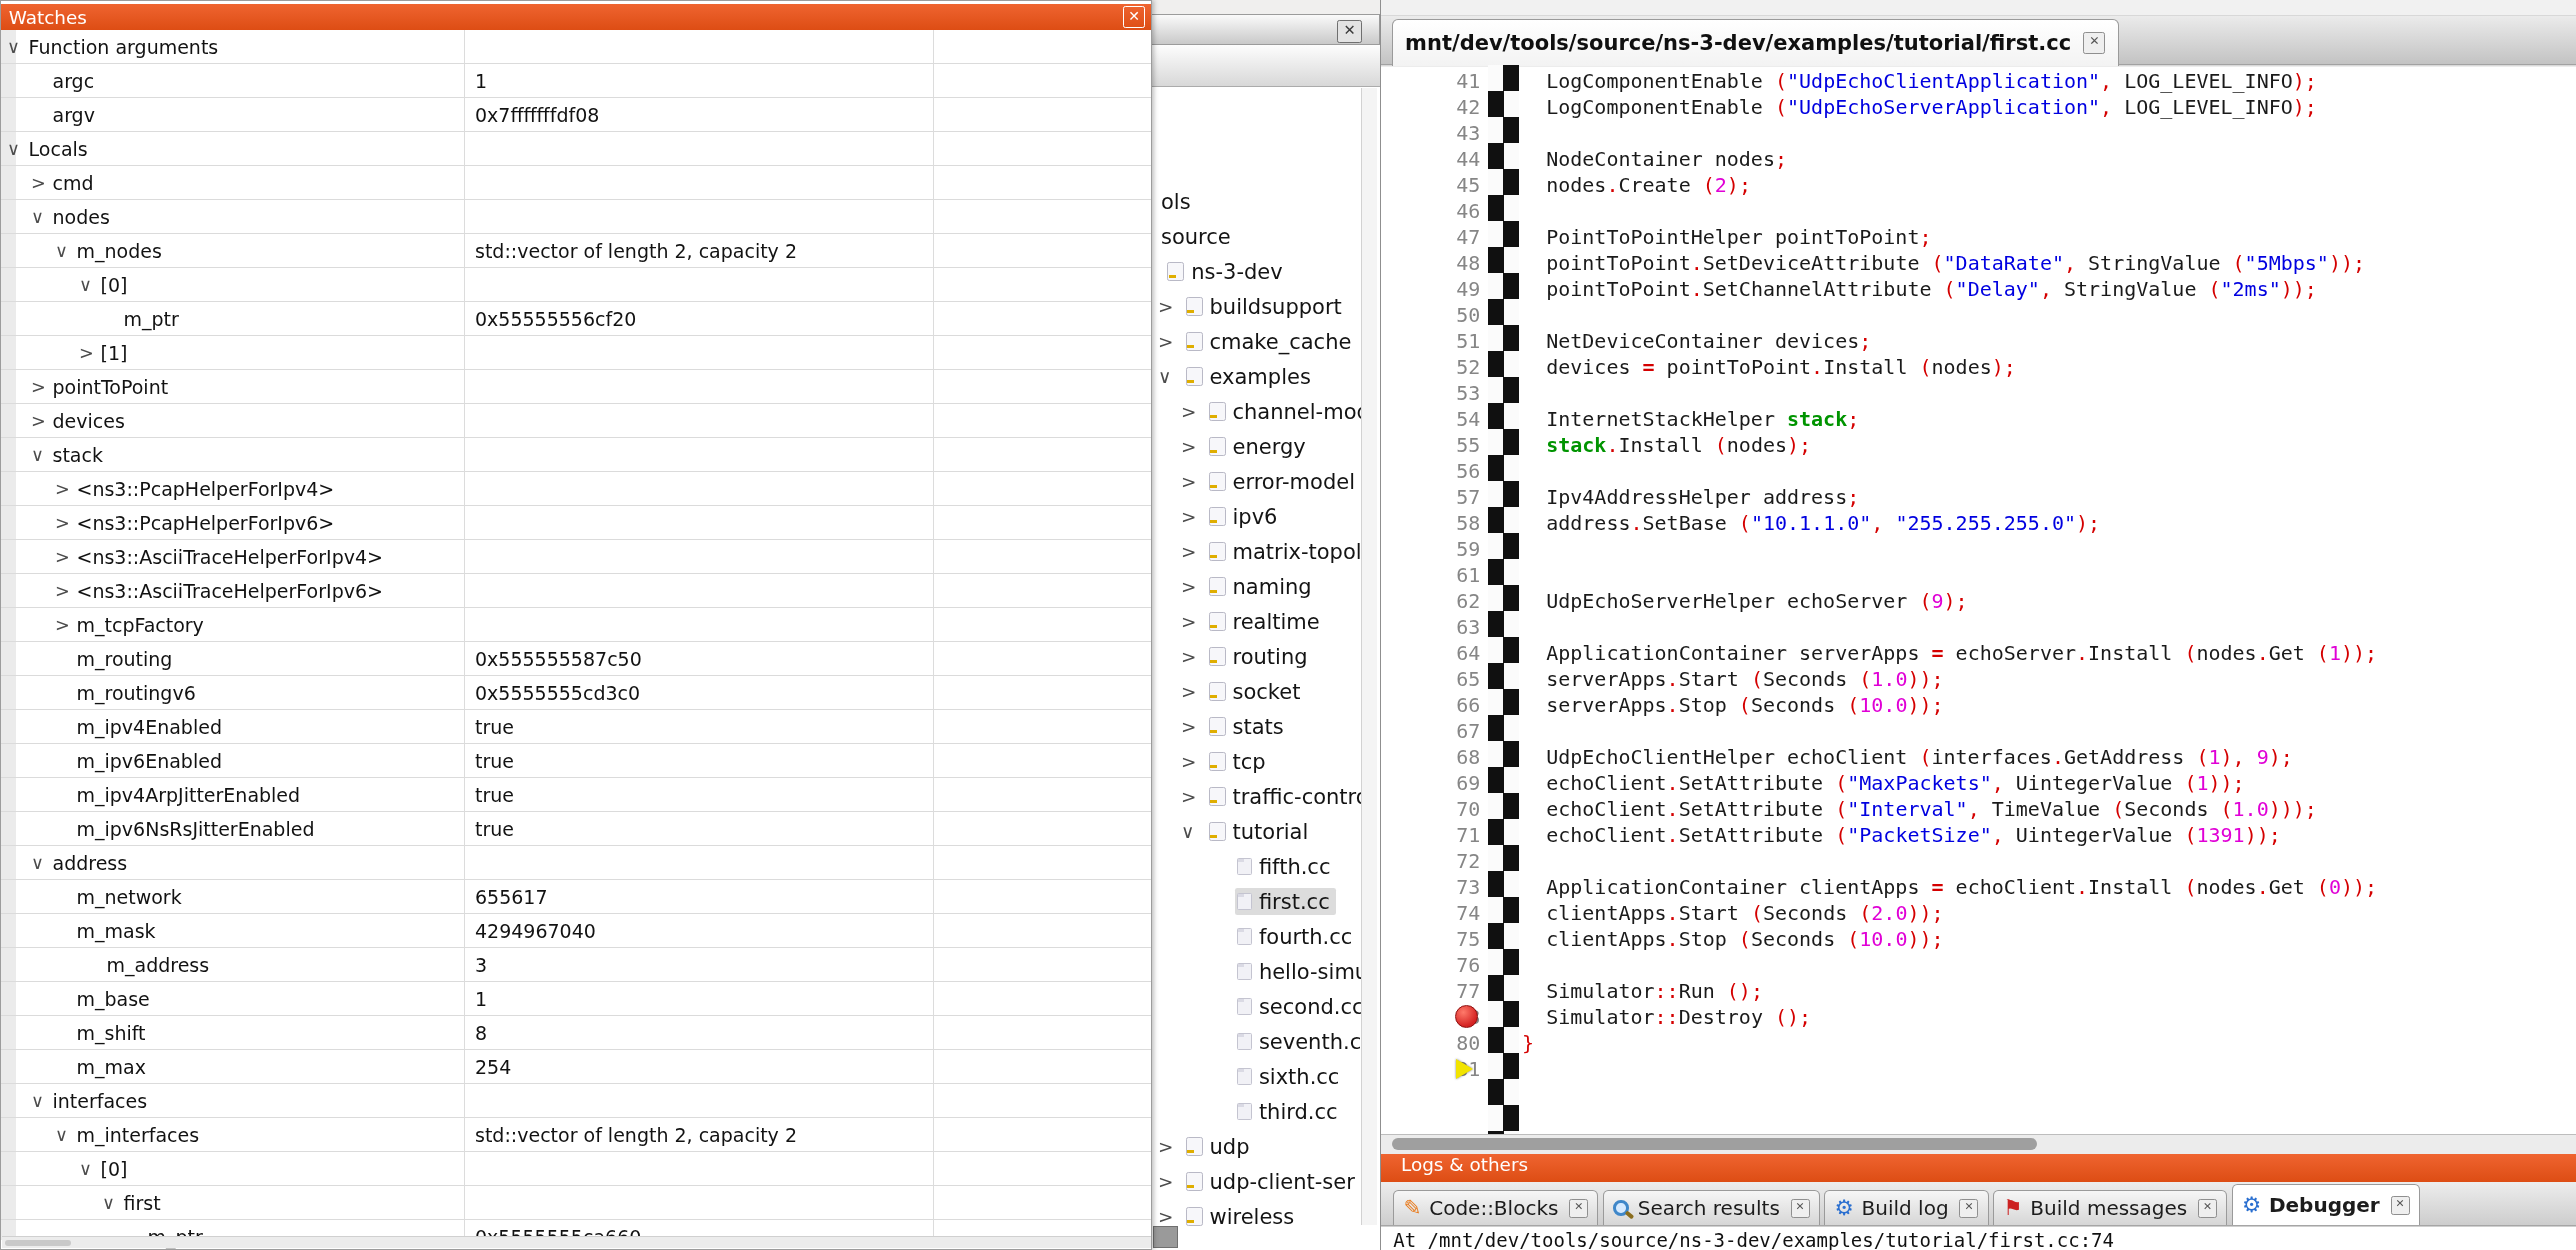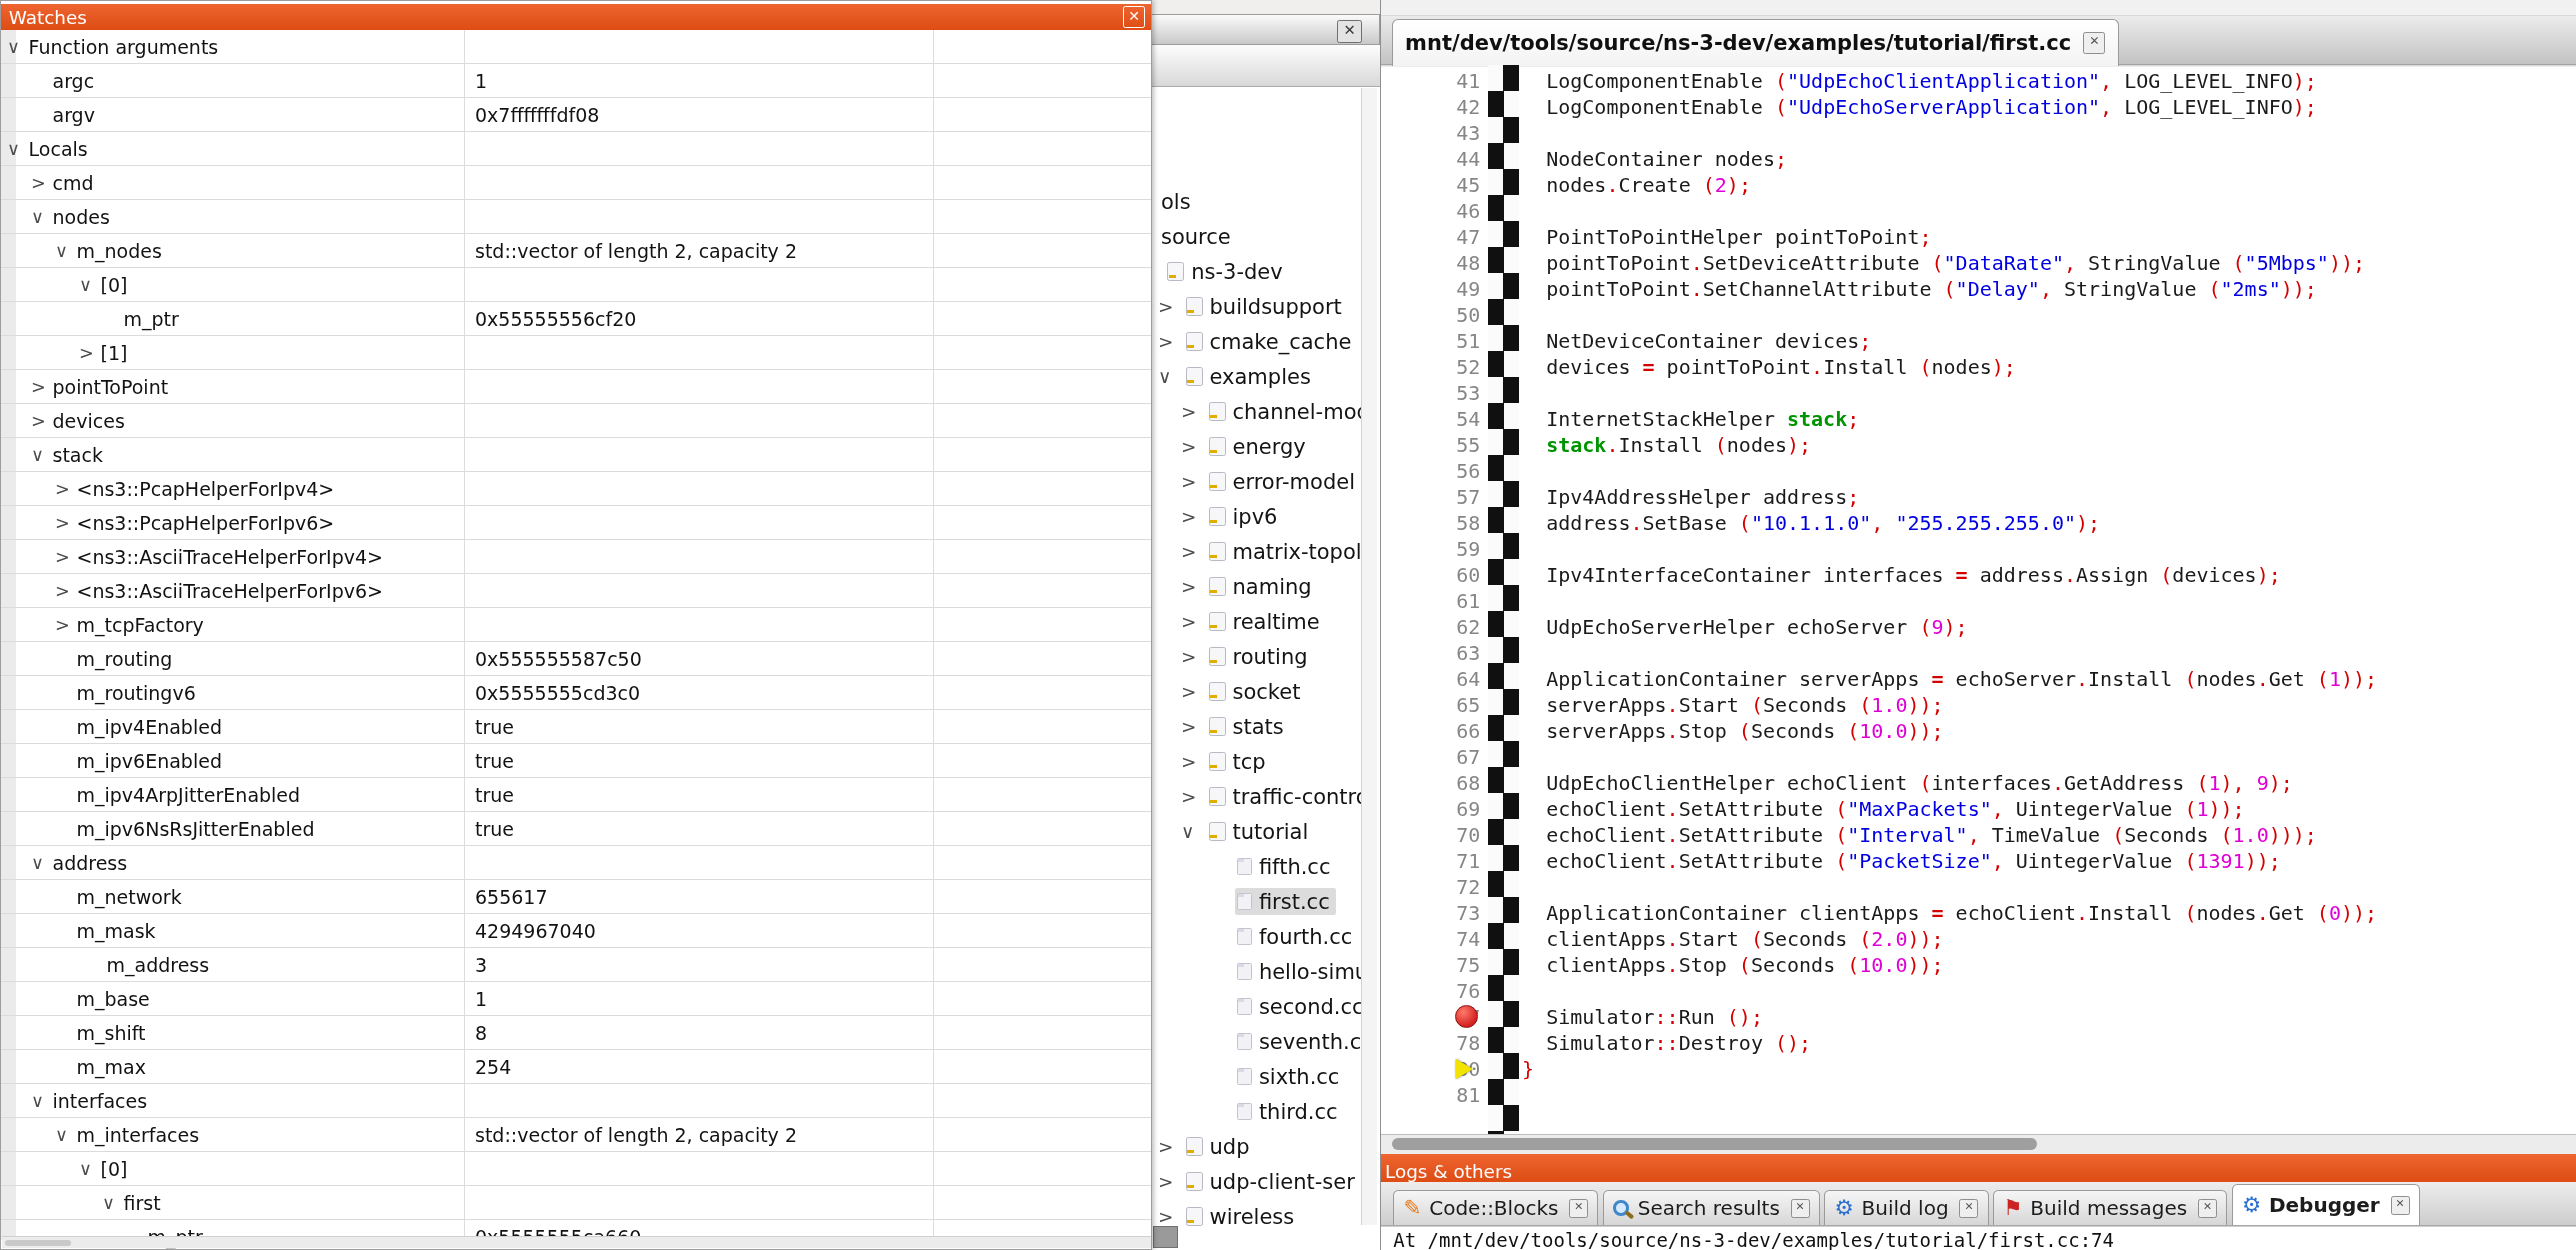--- a/index.html
+++ b/index.html
@@ -55,21 +55,21 @@
   #bp-marker{position:absolute;left:74px;width:23px;height:23px;border-radius:50%;
     background:radial-gradient(circle at 35% 30%,#ff7a6a,#d42222 70%);border:1.5px solid #8d0f0f;box-sizing:border-box;}
   #cl-marker{position:absolute;left:75px;width:0;height:0;border-top:10px solid transparent;
     border-bottom:10px solid transparent;border-left:17px solid #f2e400;filter:drop-shadow(0 0 0.8px #00000088);}
   #ed-hscroll{position:absolute;left:0;top:1134px;width:100%;height:20px;background:#ececec;border-top:0.8px solid #bdbdbd;}
   #ed-hthumb{position:absolute;left:10.8px;top:3.1px;width:645px;height:12.3px;background:#9f9f9f;border-radius:6.1px;}
 
   
   #logs{position:absolute;left:1380px;top:1154px;width:1196px;height:97px;background:#fff;border-left:1.5px solid #8f8f8f;box-sizing:border-box;}
   #logs-title{height:28px;background:linear-gradient(#ef6430,#dd4d14);color:#fff;font-size:18.4px;
-    display:flex;align-items:flex-end;padding-left:4px;}
+    display:flex;align-items:flex-start;padding-left:20px;}
   #logs-tabbar{position:relative;height:43px;background:linear-gradient(#ededed,#cdcdcd);
     border-bottom:0.8px solid #a6a6a6;display:flex;align-items:flex-end;padding-left:12.3px;}
   .ltab{display:inline-flex;align-items:center;height:34px;margin-right:4.6px;padding:0 9.2px;
     border:0.8px solid #9a9a9a;border-bottom:none;border-radius:5.4px 5.4px 0 0;
     background:linear-gradient(#f6f6f6,#d6d6d6);font-size:20px;color:#1c1c1c;white-space:nowrap;}
   .ltab.active{height:40px;background:#fff;font-weight:bold;}
   .ltab .lt-ic{margin-right:7.7px;font-size:21.5px;line-height:21.5px;}
   .ic-pencil{color:#e87b1e;} .ic-gear{color:#2a6fd0;} .ic-flag{color:#cc2222;}
   .ic-mag{display:inline-block;width:15.4px;height:15.4px;border:3.1px solid #3f87c9;border-radius:50%;
     background:#d6eaff;position:relative;box-sizing:border-box;margin-right:9.2px;}
@@ -412,25 +412,20 @@
           <span class="lnum">58</span>
           <span class="lgap"></span>
           <span class="ltext"><span>  address</span><span class="tk-p">.</span><span>SetBase </span><span class="tk-p">(</span><span class="tk-s">"10.1.1.0"</span><span class="tk-p">,</span><span> </span><span class="tk-s">"255.255.255.0"</span><span class="tk-p">)</span><span class="tk-p">;</span></span>
         </div>
         <div class="cline">
           <span class="lnum">59</span>
           <span class="lgap"></span>
           <span class="ltext"></span>
         </div>
         <div class="cline">
-          <span class="lnum">60</span>
-          <span class="lgap"></span>
-          <span class="ltext"><span>  Ipv4InterfaceContainer interfaces </span><span class="tk-pb">=</span><span> address</span><span class="tk-p">.</span><span>Assign </span><span class="tk-p">(</span><span>devices</span><span class="tk-p">)</span><span class="tk-p">;</span></span>
-        </div>
-        <div class="cline">
           <span class="lnum">61</span>
           <span class="lgap"></span>
           <span class="ltext"></span>
         </div>
         <div class="cline">
           <span class="lnum">62</span>
           <span class="lgap"></span>
           <span class="ltext"><span>  UdpEchoServerHelper echoServer </span><span class="tk-p">(</span><span class="tk-n">9</span><span class="tk-p">)</span><span class="tk-p">;</span></span>
         </div>
         <div class="cline">

